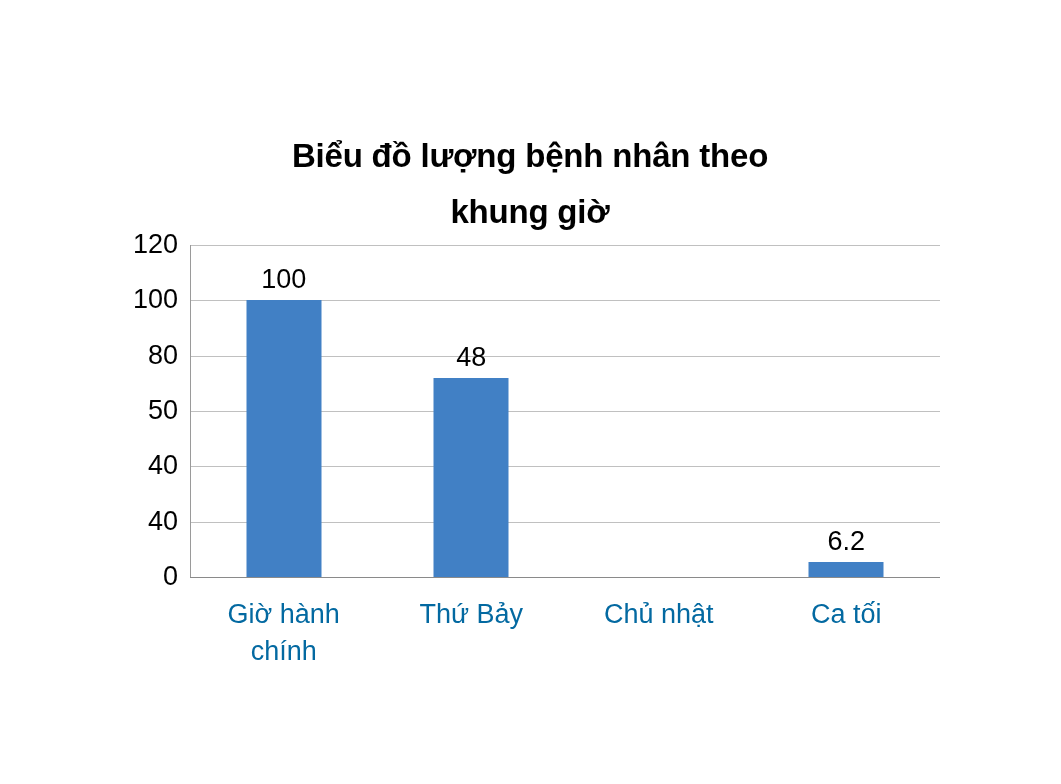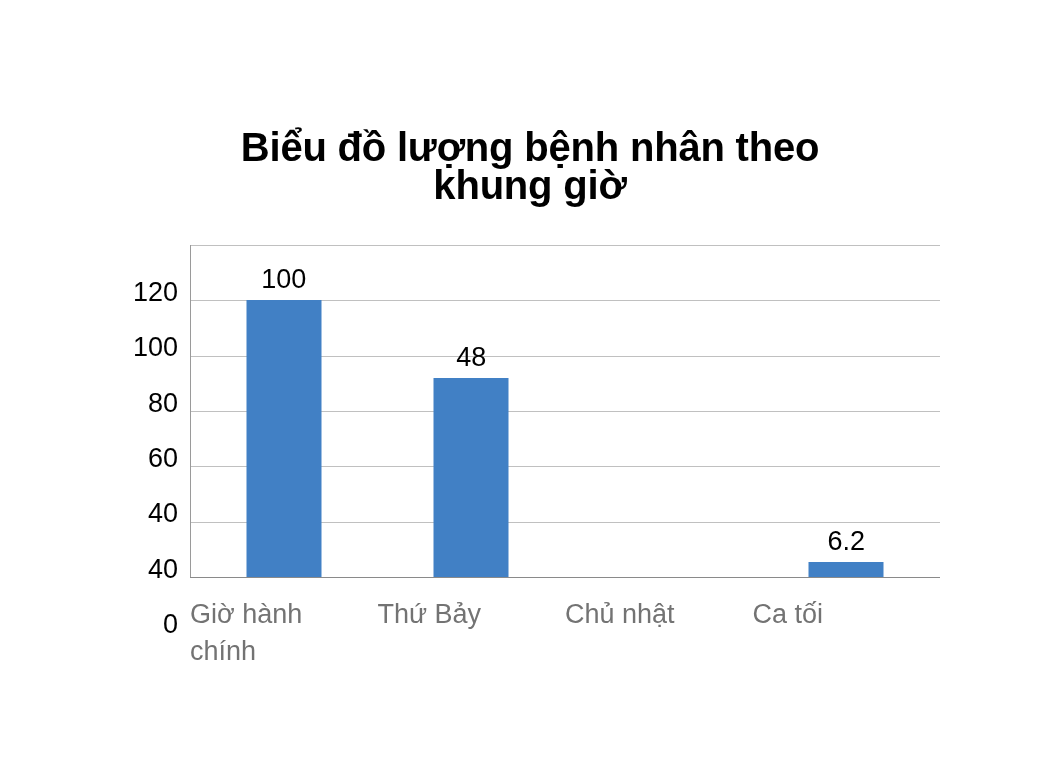--- a/index.html
+++ b/index.html
@@ -27,22 +27,22 @@
 
   
   #chart-title {
     position: absolute;
     left: 180px;
     top: 128px;
     width: 700px;
     text-align: center;
     font-family: "Liberation Sans", sans-serif;
     font-weight: bold;
-    font-size: 40px;
-    line-height: 38px;
+    font-size: 33px;
+    line-height: 56px;
     letter-spacing: -0.2px;
     color: #000000;
     white-space: pre-line;
   }
 
   
   #plot-area {
     position: absolute;
     left: 190px;
     top: 245px;
@@ -79,21 +79,20 @@
   
   .y-tick-label {
     position: absolute;
     right: 0;
     width: 80px;
     text-align: right;
     font-family: "Liberation Sans", sans-serif;
     font-size: 27px;
     line-height: 27px;
     color: #000000;
-    margin-top: 48px;
   }
   #y-axis-labels {
     position: absolute;
     left: 88px;
     top: 245px;
     width: 90px;
     height: 332px;
   }
 
   
@@ -127,40 +126,41 @@
     position: absolute;
     left: 190px;
     top: 596px;
     width: 750px;
     height: 100px;
   }
   .x-tick-label {
     position: absolute;
     top: 0;
     width: 187.5px;
+    text-align: center;
     font-family: "Liberation Sans", sans-serif;
     font-size: 27px;
     line-height: 37px;
-    color: #737373;
+    color: #0369a1;
     white-space: pre-line;
   }
 </style>
 </head>
 <body>
 
 <div id="chart-root">
 
   <div id="chart-title">Biểu đồ lượng bệnh nhân theo
 khung giờ</div>
 
   <div id="y-axis-labels">
     <div class="y-tick-label" style="top:-14px;">120</div>
     <div class="y-tick-label" style="top:41.3px;">100</div>
     <div class="y-tick-label" style="top:96.7px;">80</div>
-    <div class="y-tick-label" style="top:152px;">60</div>
+    <div class="y-tick-label" style="top:152px;">50</div>
     <div class="y-tick-label" style="top:207.3px;">40</div>
     <div class="y-tick-label" style="top:262.7px;">40</div>
     <div class="y-tick-label" style="top:318px;">0</div>
   </div>
 
   <div id="plot-area">
     <div class="gridline" style="top:0px;"></div>
     <div class="gridline" style="top:55.3px;"></div>
     <div class="gridline" style="top:110.7px;"></div>
     <div class="gridline" style="top:166px;"></div>

